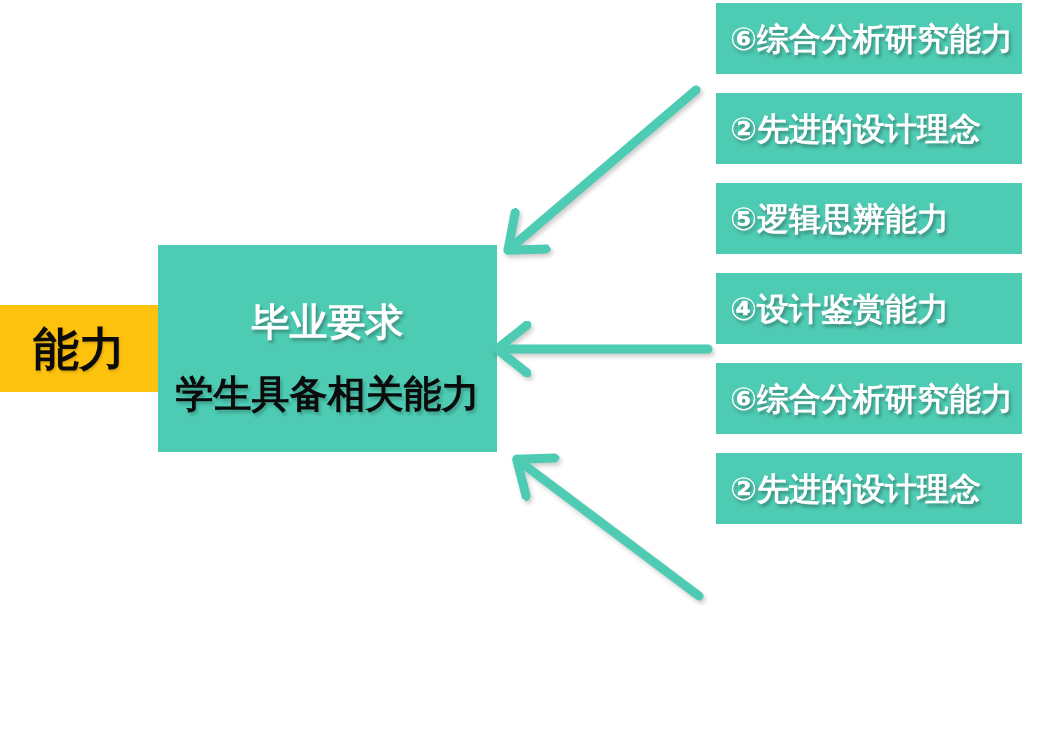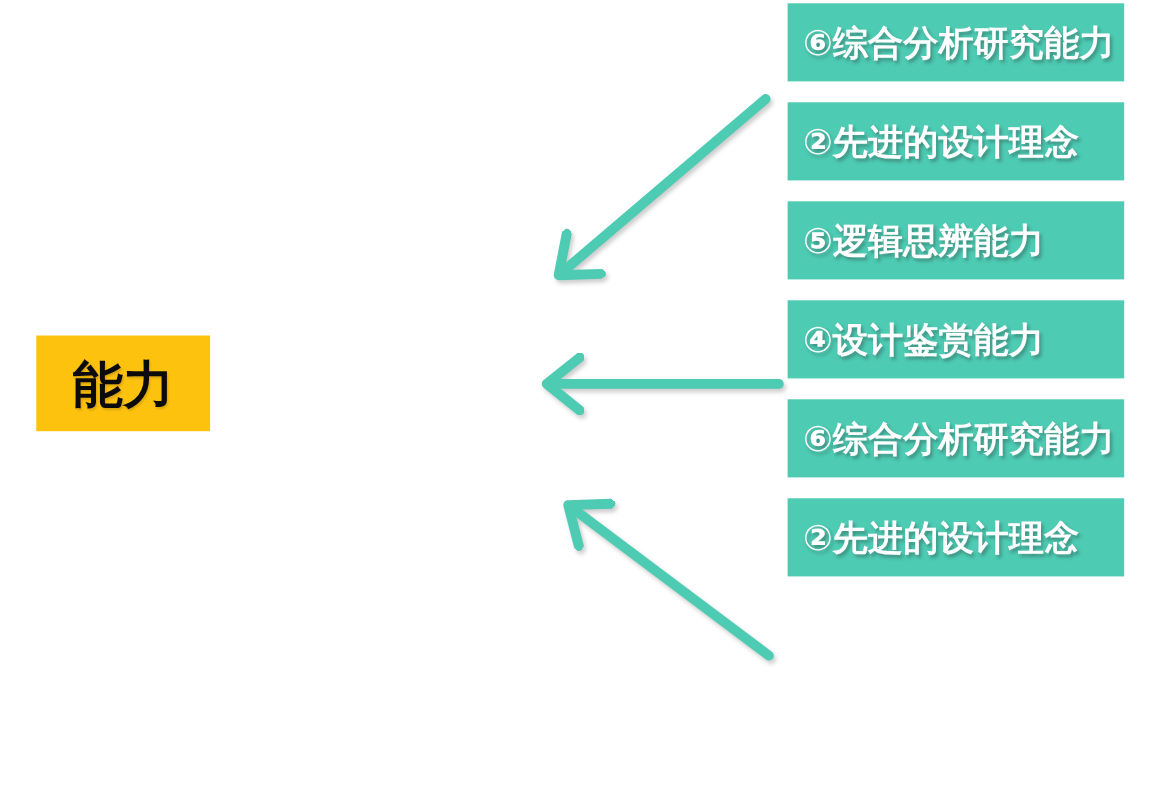--- a/index.html
+++ b/index.html
@@ -19,21 +19,20 @@
   .yellow-box {
     position: absolute;
     left: 0;
     top: 305px;
     width: 158px;
     height: 87px;
     background: var(--yellow, #FDC20E);
     display: flex;
     align-items: center;
     justify-content: center;
-    margin-left: 33px;
   }
   .yellow-box span {
     font-size: 46px;
     font-weight: 700;
     color: var(--text_dark, #0b0b0b);
     text-shadow: 1px 2px 2px rgba(0,0,0,0.15);
     line-height: 1;
     white-space: nowrap;
   }
 
@@ -113,20 +112,24 @@
 </style>
 </head>
 <body>
 
 <div class="canvas">
 
   <div class="yellow-box">
     <span>能力</span>
   </div>
 
+  <div class="center-box">
+    <div class="center-title">毕业要求</div>
+    <div class="center-subtitle">学生具备相关能力</div>
+  </div>
 
   <svg class="arrows" width="1059" height="734" viewBox="0 0 1059 734">
     <defs>
       <marker id="ah" markerWidth="40" markerHeight="56" refX="26" refY="28" orient="auto" markerUnits="userSpaceOnUse">
         <polyline points="4,4 34,28 4,52" fill="none" stroke="#4DCBB3" stroke-width="9" stroke-linecap="round" stroke-linejoin="round"></polyline>
       </marker>
     </defs>
     <line x1="696" y1="90" x2="514" y2="245" marker-end="url(#ah)"></line>
     <line x1="708" y1="349" x2="505" y2="349" marker-end="url(#ah)"></line>
     <line x1="699" y1="596" x2="523" y2="464" marker-end="url(#ah)"></line>

